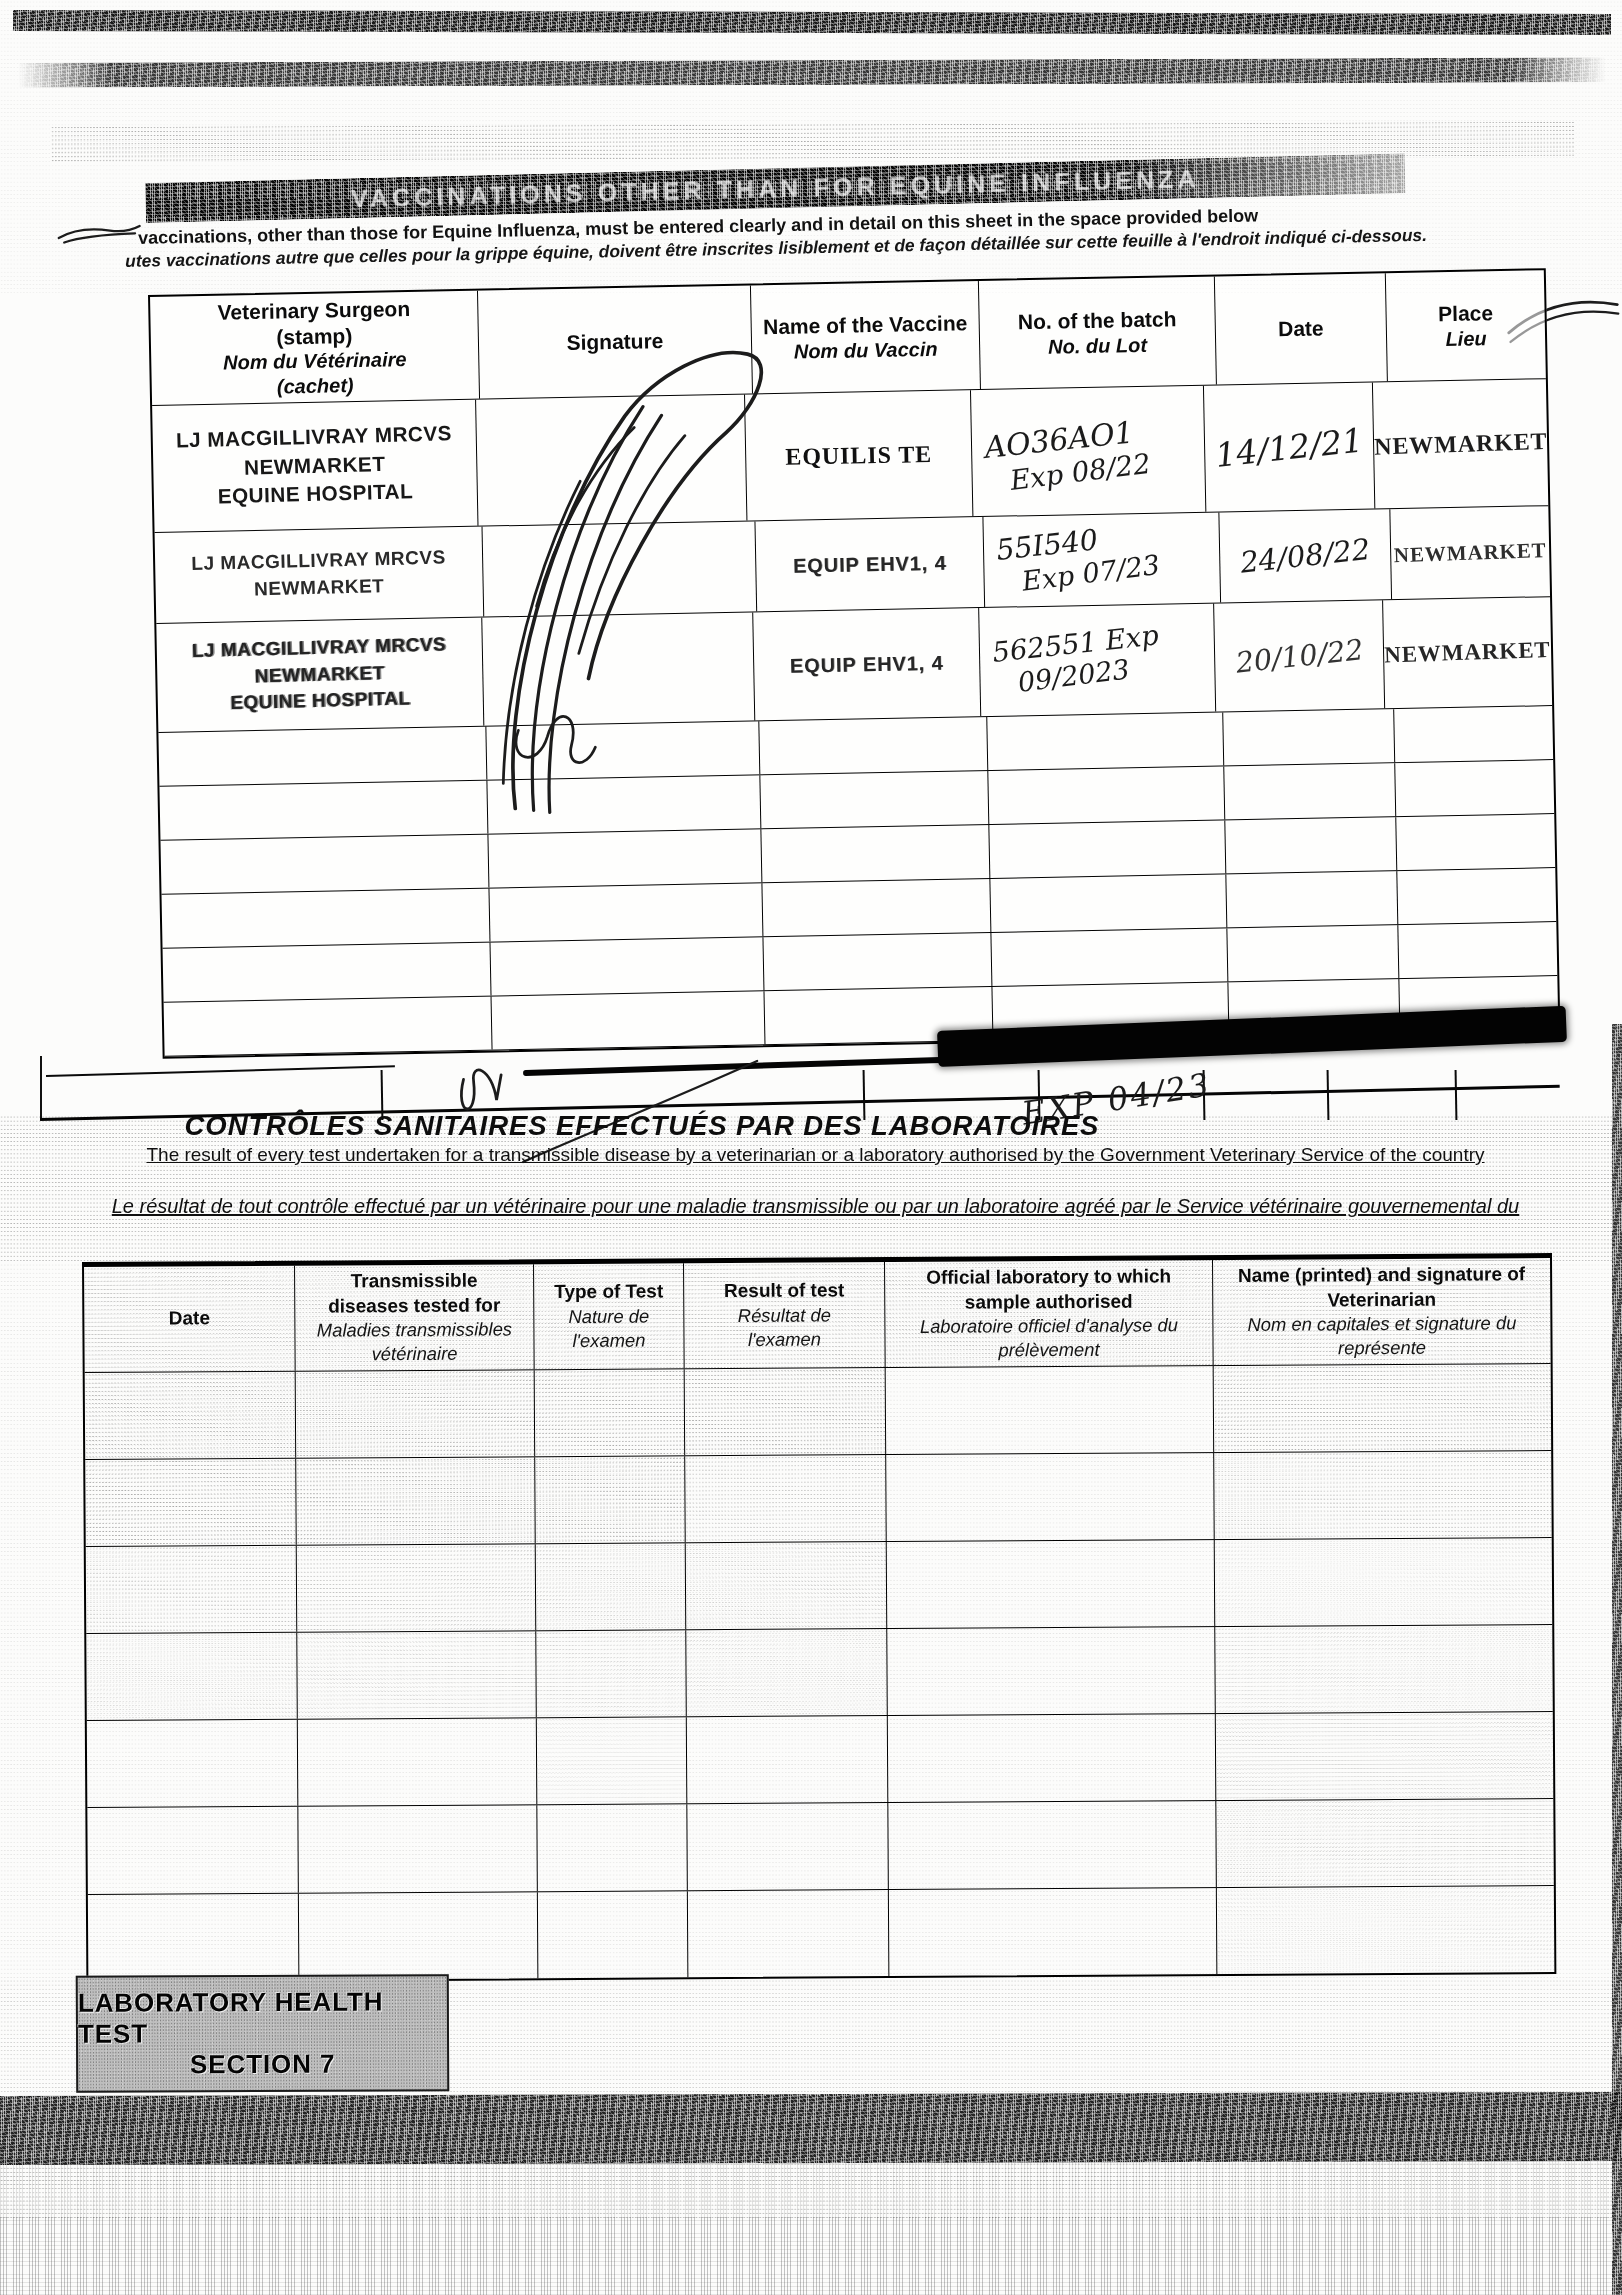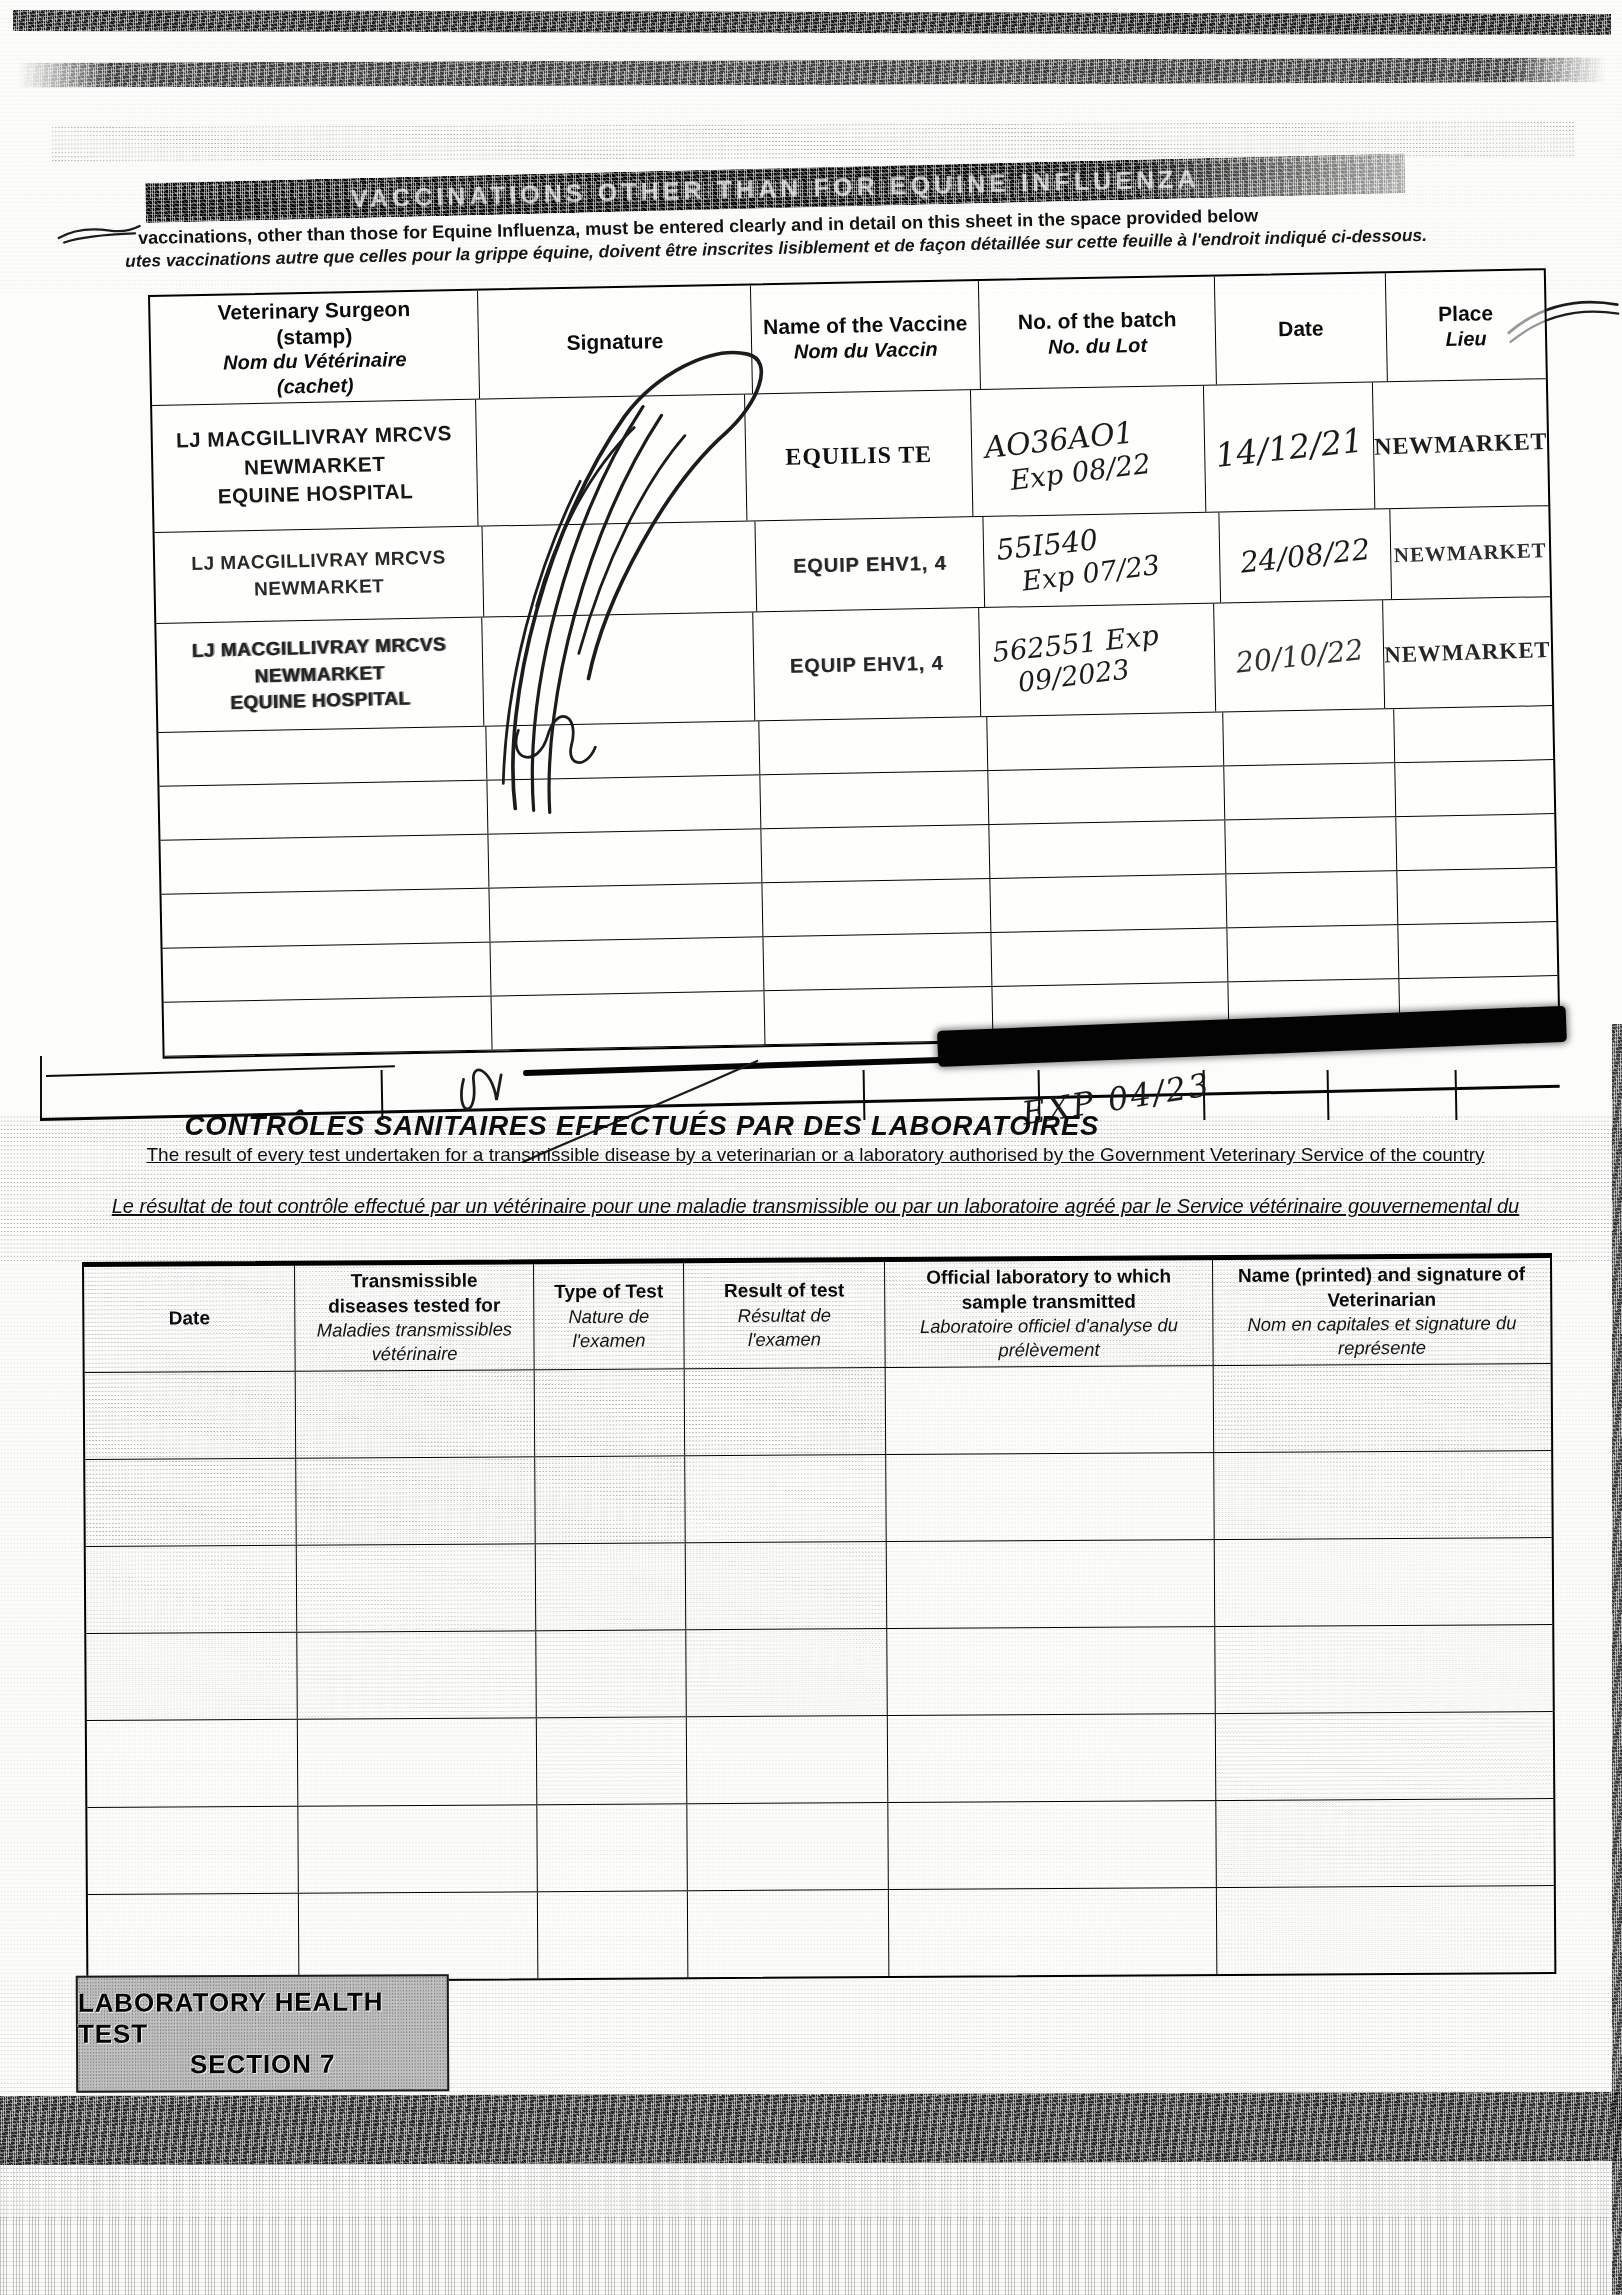--- a/index.html
+++ b/index.html
@@ -371,21 +371,21 @@
         <div class="h2lf">Nature de</div>
         <div class="h2lf">l'examen</div>
       </div>
       <div class="cell c4">
         <div class="h2l">Result of test</div>
         <div class="h2lf">Résultat de</div>
         <div class="h2lf">l'examen</div>
       </div>
       <div class="cell c5">
         <div class="h2l">Official laboratory to which</div>
-        <div class="h2l">sample transmitted</div>
+        <div class="h2l">sample authorised</div>
         <div class="h2lf">Laboratoire officiel d'analyse du</div>
         <div class="h2lf">prélèvement</div>
       </div>
       <div class="cell c6">
         <div class="h2l">Name (printed) and signature of</div>
         <div class="h2l">Veterinarian</div>
         <div class="h2lf">Nom en capitales et signature du</div>
         <div class="h2lf">représente</div>
       </div>
     </div>

